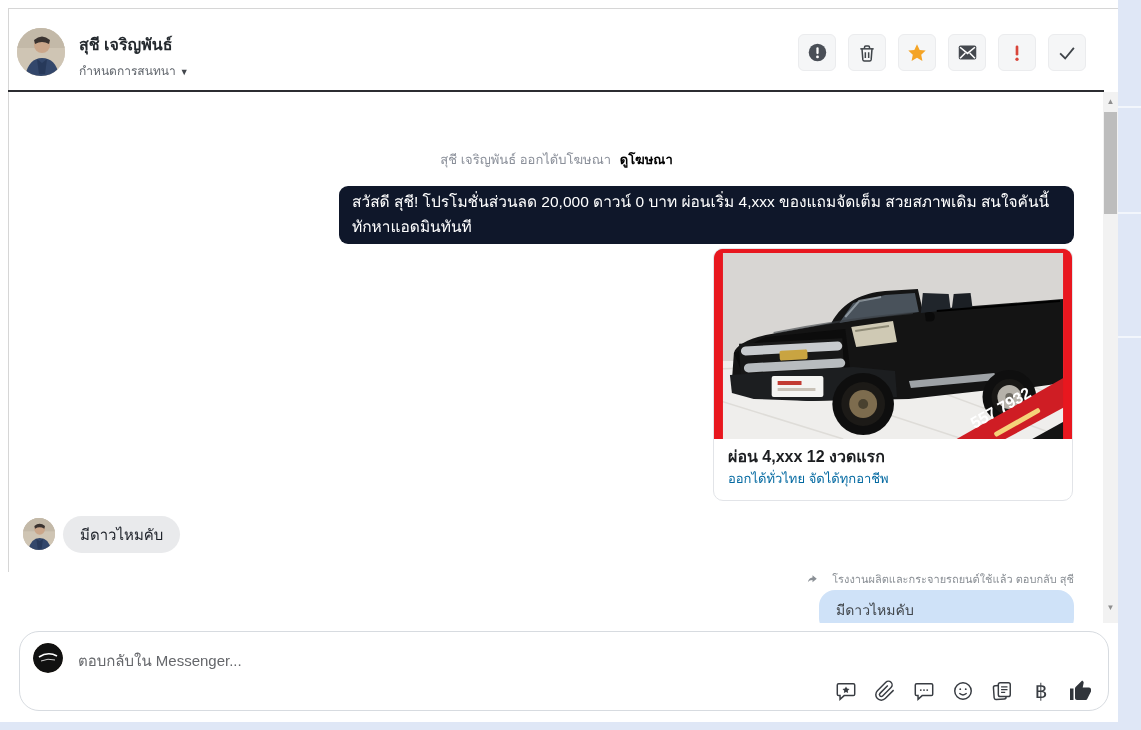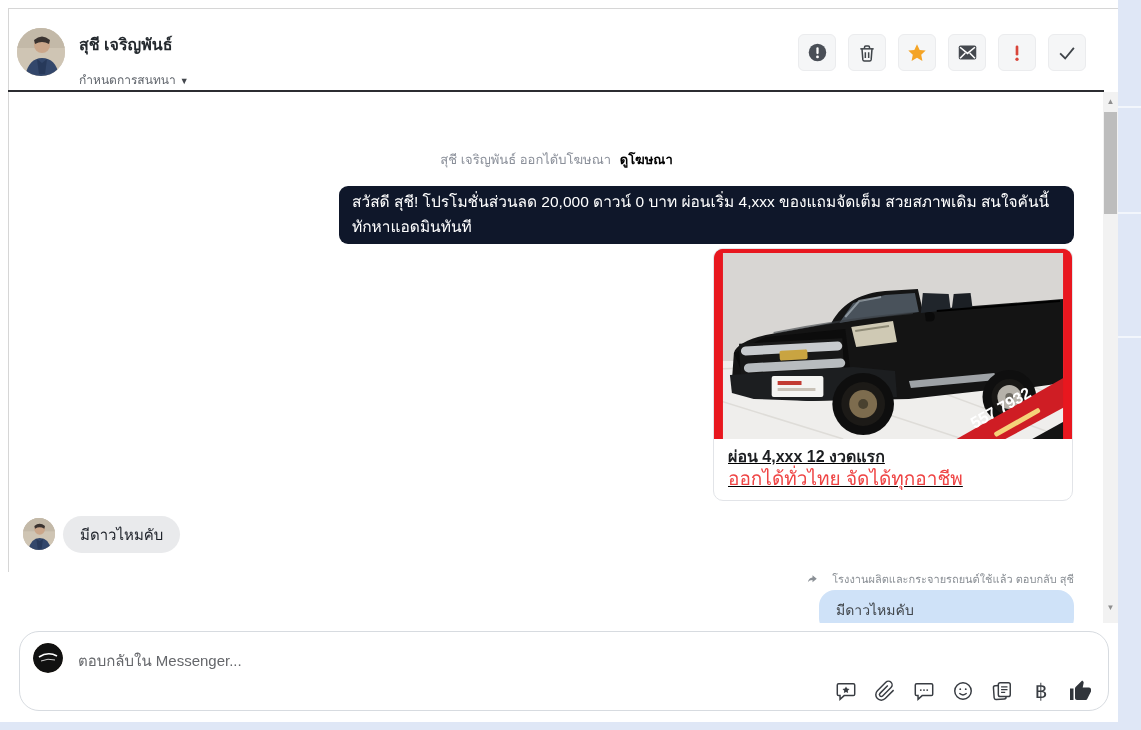--- a/index.html
+++ b/index.html
@@ -15,41 +15,41 @@
   
   .panel { position:absolute; left:8px; top:8px; width:1110px; height:564px;
            background:#fff; border:1px solid #d6d6d6; border-right:none;padding-left:35px; }
 
   
   .hdr { position:absolute; left:0; top:0; width:1108px; height:81px; background:#fff; }
   .hdr-darkline { position:absolute; left:-1px; top:81px; width:1096px; height:2px; background:#2c2d31; }
   .avatar { border-radius:50%; overflow:hidden; background:#cfc5b8; }
   .hdr .avatar { position:absolute; left:8px; top:19px; width:48px; height:48px; }
   .hdr-name { position:absolute; left:70px; top:23px; font-size:16px; font-weight:bold; color:#24292e; }
-  .hdr-sub { position:absolute; left:70px; top:61px; font-size:12px; color:#5f646b; }
+  .hdr-sub { position:absolute; left:70px; top:52px; font-size:12px; color:#5f646b; }
   .hdr-sub .caret { font-size:9px; color:#43474d; margin-left:4px; }
   .hbtns { position:absolute; top:25px; right:31px; display:flex; gap:12px; }
   .hbtn { width:38px; height:37px; background:#f5f6f7; border:1px solid #ebecee; border-radius:6px;
           display:flex; align-items:center; justify-content:center; cursor:pointer; }
 
   
   .chat { position:absolute; left:0; top:83px; width:1095px; height:531px; overflow:hidden; background:#fff; }
   .ts { position:absolute; left:0; top:25px; width:100%; text-align:center; font-size:13px; color:#90949c; }
   .meta { position:absolute; left:0; top:57px; width:100%; text-align:center; font-size:13px; color:#8a8f99; }
   .meta b { color:#000000; font-weight:bold; margin-left:5px; }
 
   .out-bubble { position:absolute; left:330px; top:94px; width:735px; background:#0f172a; color:#fff;
                 border-radius:9px; padding:3px 13px 5px 13px; font-size:15.5px; line-height:25px; }
 
   .card { position:absolute; left:704px; top:156px; width:360px; background:#fff;
           border:1px solid #e2e4e8; border-radius:10px; overflow:hidden; cursor:pointer; }
   .card-img { width:358px; height:190px; display:block; }
-  .card-cap { padding:6px 14px 10px 14px;text-decoration:underline; }
+  .card-cap { padding:6px 14px 10px 14px; }
   .card-title { font-size:16px; font-weight:bold; color:#1c1e21; line-height:23px; }
-  .card-desc { font-size:19px; color:#ef4444; line-height:22px; }
+  .card-desc { font-size:13px; color:#0369a1; line-height:22px; }
 
   .in-row-avatar { position:absolute; left:14px; top:426px; width:32px; height:32px; }
   .in-bubble { position:absolute; left:54px; top:424px; height:37px; line-height:37px; padding:0 17px;
                background:#e9eaec; color:#1d2129; font-size:15px; border-radius:19px; }
 
   .reply-ctx { position:absolute; right:30px; top:478px; font-size:11px; color:#8b9096;
                display:flex; align-items:center; gap:13px; }
   .preview-bubble { position:absolute; left:810px; top:498px; width:255px; height:44px;
                     background:#cfe2f8; border-radius:16px; color:#40454a; font-size:14px;
                     padding:9px 0 0 17px; }

